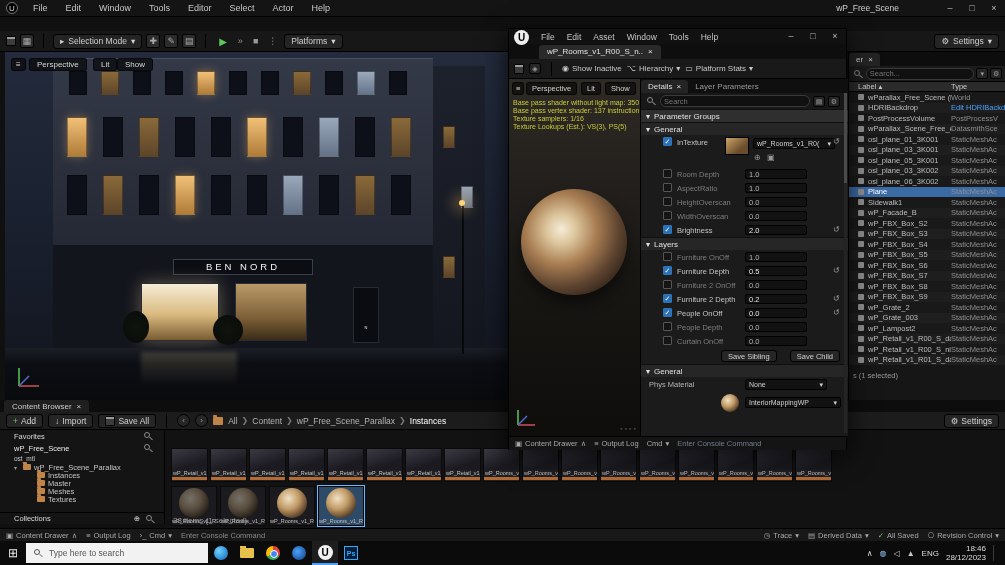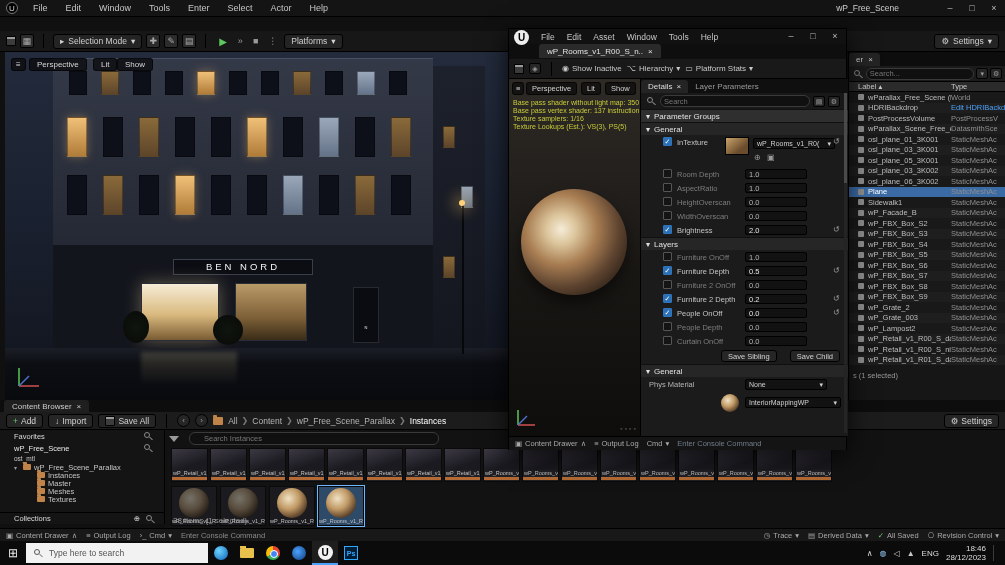--- a/index.html
+++ b/index.html
@@ -61,21 +61,21 @@
   
   .search-box{background:#101010;border:1px solid #3a3a3a;border-radius:6px;color:#bbb;font-size:7.5px;height:12px;padding:0 3px 0 14px;outline:none;font-family:"Liberation Sans",sans-serif}
   .search-box::placeholder{color:#777}
   .mag{position:absolute;width:6px;height:6px;border:1px solid #8a8a8a;border-radius:50%}
   .mag::after{content:"";position:absolute;left:4px;top:5px;width:4px;height:1px;background:#8a8a8a;transform:rotate(40deg)}
   
   #matwin{left:508px;top:28px;width:339px;height:422px;background:#1c1c1c;border:1px solid #000;box-shadow:0 6px 24px rgba(0,0,0,.8);z-index:10}
   #mw-title{height:15px;background:#111;display:flex;align-items:center}
   .mw-logo{width:15px;height:15px;border-radius:50%;background:#eee;color:#000;font-size:10px;font-weight:bold;text-align:center;line-height:15px;margin:1px 6px 0 5px}
   .mw-menu-item{padding:0 6px;font-size:8.5px;color:#c6c6c6}
-  #mw-tabstrip{height:15px;background:#0e0e0e;display:flex;align-items:flex-start}
+  #mw-tabstrip{height:15px;background:#0e0e0e;display:flex;align-items:center}
   .mw-tab{height:14px;margin-left:30px;background:#2a2a2a;border-radius:3px 3px 0 0;display:flex;align-items:center;gap:5px;padding:0 8px;font-size:8px;color:#e2e2e2}
   #mw-toolbar{height:20px;background:#191919;border-bottom:1px solid #000;display:flex;align-items:center;gap:5px;padding:0 5px}
   .mw-tool{display:flex;align-items:center;gap:3px;font-size:8px;color:#c9c9c9}
   
   #mw-preview{position:absolute;left:0;top:50px;width:132px;height:357px;background:linear-gradient(180deg,#2e2a26 0%,#191714 55%,#0e0d0b 100%);border-right:1px solid #000;overflow:hidden}
   .pv-pill{position:absolute;background:rgba(10,10,10,.7);border:1px solid rgba(0,0,0,.6);border-radius:3px;padding:0 5px;font-size:7.5px;color:#d2d2d2;line-height:11px}
   .stat-line{font-size:7px;line-height:8px;color:#c8cc3a;white-space:nowrap;overflow:hidden}
   #pv-sphere{position:absolute;left:12px;top:110px;width:106px;height:106px;border-radius:50%;background:radial-gradient(circle at 38% 38%,#f5ecd8 0%,#dcc59c 16%,#a87d52 38%,#5e4430 62%,#241a12 86%,#120d08 100%);box-shadow:0 8px 14px rgba(0,0,0,.5)}
   
   #mw-details{position:absolute;left:132px;top:50px;width:207px;height:357px;background:#1b1b1b;overflow:hidden}
@@ -149,21 +149,21 @@
 <div id="screen">
 
   <div id="menubar" class="abs">
     <span class="ue-badge">U</span>
     <span id="main-menu" style="display:flex">
 
     <span class="menu-item">File</span>
         <span class="menu-item">Edit</span>
         <span class="menu-item">Window</span>
         <span class="menu-item">Tools</span>
-        <span class="menu-item">Enter</span>
+        <span class="menu-item">Editor</span>
         <span class="menu-item">Select</span>
         <span class="menu-item">Actor</span>
         <span class="menu-item">Help</span>
       </span>
     <span style="margin-left:auto;margin-right:40px;font-size:8.5px;color:#cfcfcf">wP_Free_Scene</span>
     <span class="wbtn">–</span>
     <span class="wbtn">□</span>
     <span class="wbtn">×</span>
   </div>
 
@@ -542,25 +542,20 @@
     <div class="t-row" style="position:absolute;left:0;right:0;bottom:0;height:12px;border-top:1px solid #000;color:#d8d8d8">
       <span>Collections</span>
       <span style="position:absolute;right:24px">⊕</span>
       <span style="position:absolute;right:8px;width:12px;height:10px">
           <span class="mag" style="left:2px;top:1px"></span>
         </span>
     </div>
   </div>
 
   <div id="cb-main" class="abs">
-    <div class="row" style="position:absolute;left:4px;top:2px;gap:5px">
-      <span class="funnel"></span>
-      <span style="position:relative;width:0;height:0"></span>
-      <input class="search-box" style="width: 250px; height: 13px;" readonly="" placeholder="Search Instances">
-    </div>
     <div id="tiles-row" style="position:absolute;left:6px;top:18px;display:flex;gap:2px">
 
         <div class="tile">
           <div class="tile-thumb"></div>
           <div class="tile-name">wP_Retail_v1_R00_S_day_2K</div>
           <div class="tile-bar"></div>
         </div>
 
         <div class="tile">
           <div class="tile-thumb"></div>

